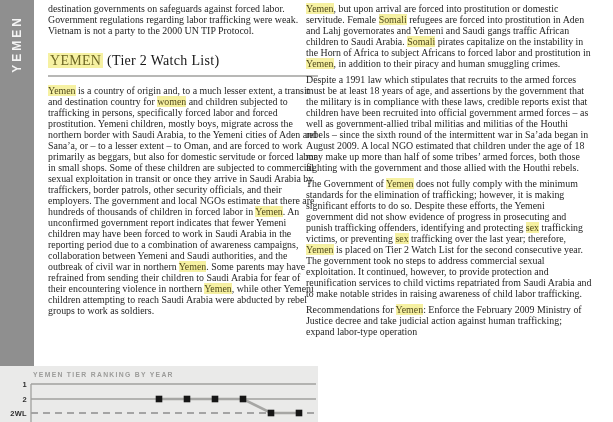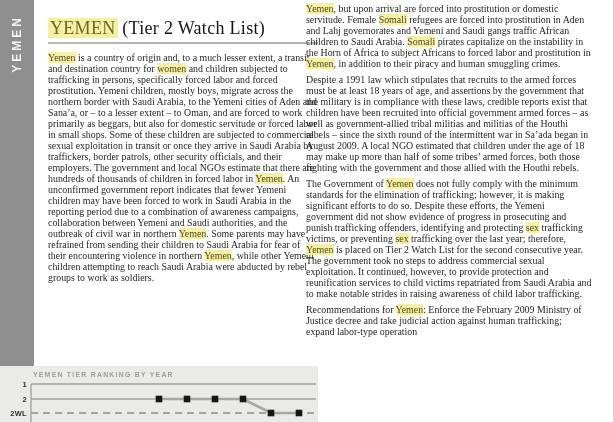--- a/index.html
+++ b/index.html
@@ -24,21 +24,21 @@
   .col { position:absolute; top:0; }
   .col1 { left:48px; width:270px; padding-top:3px; }
   .col2 { left:306px; width:286px; padding-top:3px; }
   .para {
     font-size:9.9px; line-height:11px; margin-bottom:5px;
     color:#1f1f1f; text-align:left;
   }
   .hl { background:#f6f1a2; color:#514a1e; }
   .bold { font-weight:normal; }
   .country-heading {
-    margin-top:15px; font-size:18px; line-height:20px;
+    margin-top:15px; font-size:14px; line-height:20px;
     font-weight:500; color:#161616; letter-spacing:0.3px; white-space:nowrap;
   }
   .country-heading .country {
     color:#6d6724; background:#f6f1a2; padding:0 2px;
   }
   .rule { height:2px; background:#b8b8b6; margin:4px 0 8px 0; }
   
   .chart-box {
     position:absolute; left:0; top:366px; width:318px; height:56px;
     background:#eaeae9;
@@ -56,20 +56,21 @@
   }
 </style>
 </head>
 <body>
 
 <div class="sidebar">
   <span class="vtext">YEMEN</span>
 </div>
 
 <div class="col col1">
+  <p class="para">destination governments on safeguards against forced labor. Government regulations regarding labor trafficking were weak. Vietnam is not a party to the 2000 UN TIP Protocol.</p>
   <h1 class="country-heading"><span class="country">YEMEN</span><span> (Tier 2 Watch List)</span></h1>
   <div class="rule"></div>
   <div>
       <p class="para"><span class="hl">Yemen</span><span> is a country of origin and, to a much lesser extent, a transit and destination country for </span><span class="hl">women</span><span> and children subjected to trafficking in persons, specifically forced labor and forced prostitution. Yemeni children, mostly boys, migrate across the northern border with Saudi Arabia, to the Yemeni cities of Aden and Sana’a, or – to a lesser extent – to Oman, and are forced to work primarily as beggars, but also for domestic servitude or forced labor in small shops. Some of these children are subjected to commercial sexual exploitation in transit or once they arrive in Saudi Arabia by traffickers, border patrols, other security officials, and their employers. The government and local NGOs estimate that there are hundreds of thousands of children in forced labor in </span><span class="hl">Yemen</span><span>. An unconfirmed government report indicates that fewer Yemeni children may have been forced to work in Saudi Arabia in the reporting period due to a combination of awareness campaigns, collaboration between Yemeni and Saudi authorities, and the outbreak of civil war in northern </span><span class="hl">Yemen</span><span>. Some parents may have refrained from sending their children to Saudi Arabia for fear of their encountering violence in northern </span><span class="hl">Yemen</span><span>, while other Yemeni children attempting to reach Saudi Arabia were abducted by rebel groups to work as soldiers.</span></p>
     </div>
 </div>
 
 <div class="col col2">
     <p class="para"><span class="hl">Yemen</span><span>, but upon arrival are forced into prostitution or domestic servitude. Female </span><span class="hl">Somali</span><span> refugees are forced into prostitution in Aden and Lahj governorates and Yemeni and Saudi gangs traffic African children to Saudi Arabia. </span><span class="hl">Somali</span><span> pirates capitalize on the instability in the Horn of Africa to subject Africans to forced labor and prostitution in </span><span class="hl">Yemen</span><span>, in addition to their piracy and human smuggling crimes.</span></p>
     <p class="para"><span>Despite a 1991 law which stipulates that recruits to the armed forces must be at least 18 years of age, and assertions by the government that the military is in compliance with these laws, credible reports exist that children have been recruited into official government armed forces – as well as government-allied tribal militias and militias of the Houthi rebels – since the sixth round of the intermittent war in Sa’ada began in August 2009. A local NGO estimated that children under the age of 18 may make up more than half of some tribes’ armed forces, both those fighting with the government and those allied with the Houthi rebels.</span></p>

